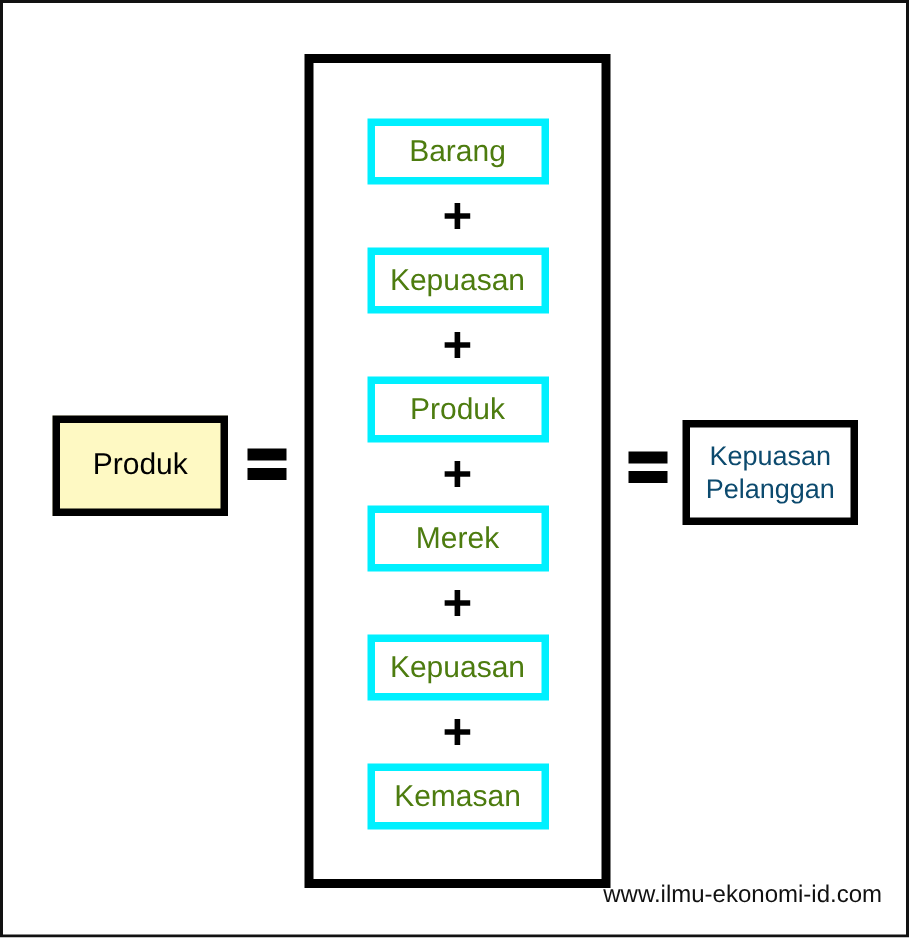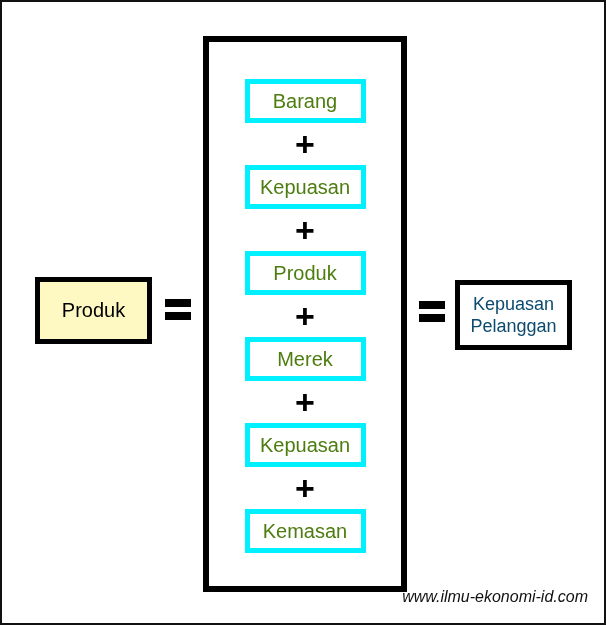--- a/index.html
+++ b/index.html
@@ -112,21 +112,20 @@
     color: #0c4a6e;
     padding: 0 4px;
   }
   .watermark {
     position: absolute;
     right: 16px;
     top: 586px;
     font-size: 16px;
     color: #111111;
     white-space: nowrap;
-    font-style: italic;
   }
 </style>
 </head>
 <body>
 
 <div class="canvas">
 
   <div class="produk-box">
     <span>Produk</span>
   </div>

